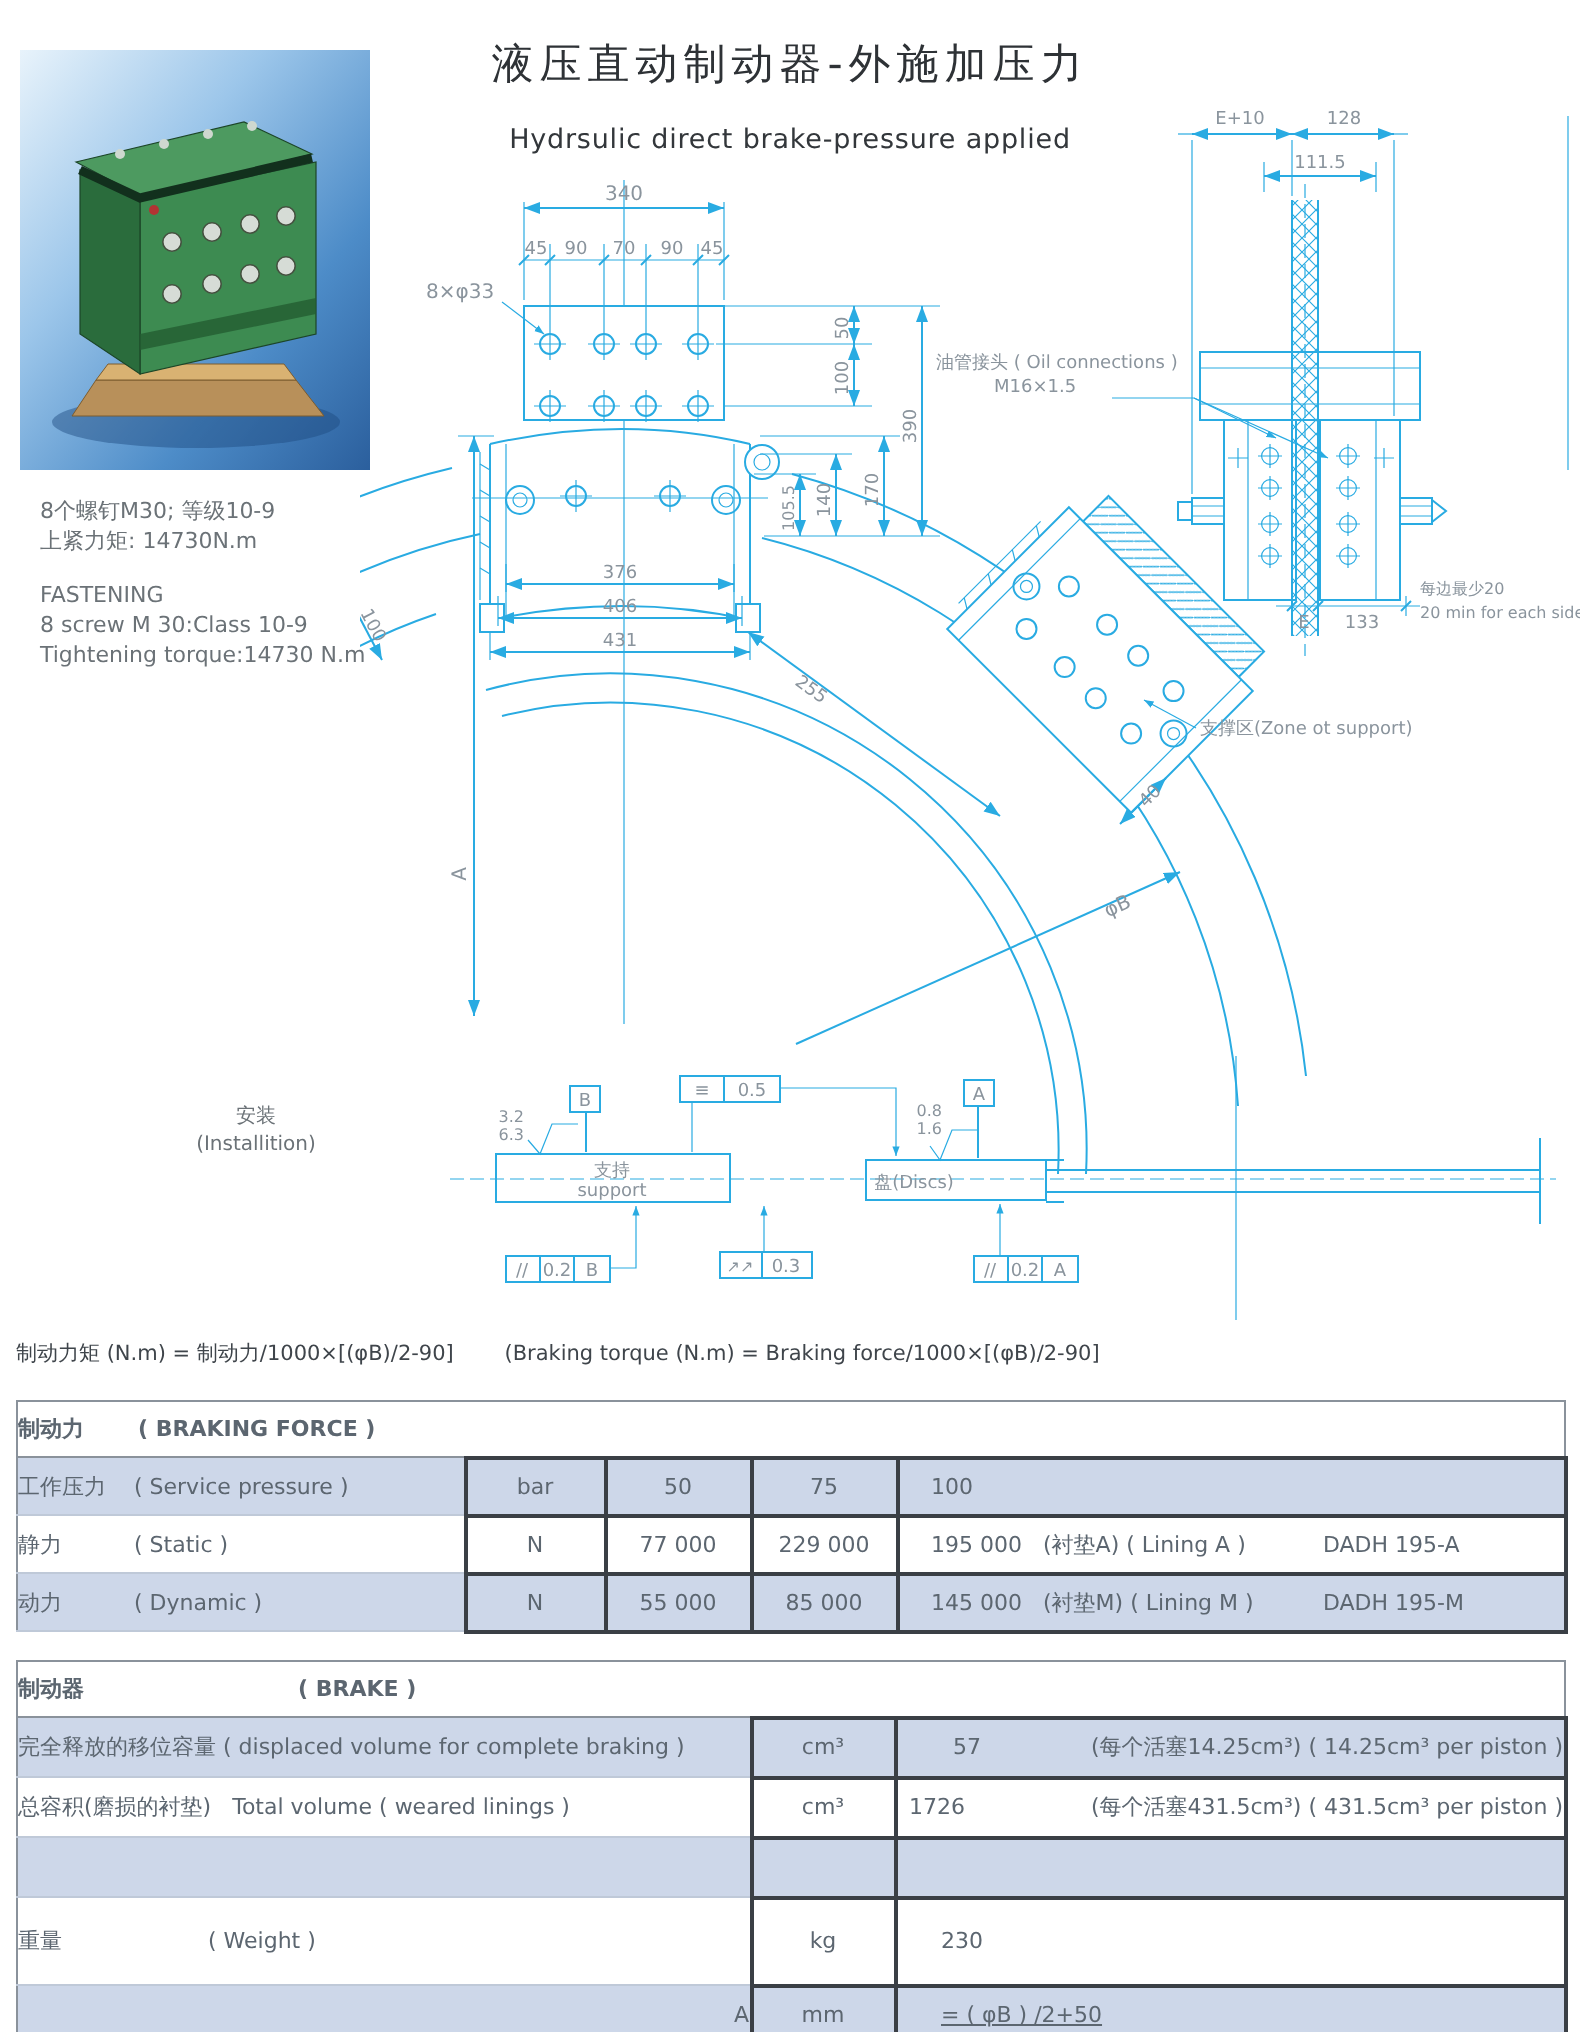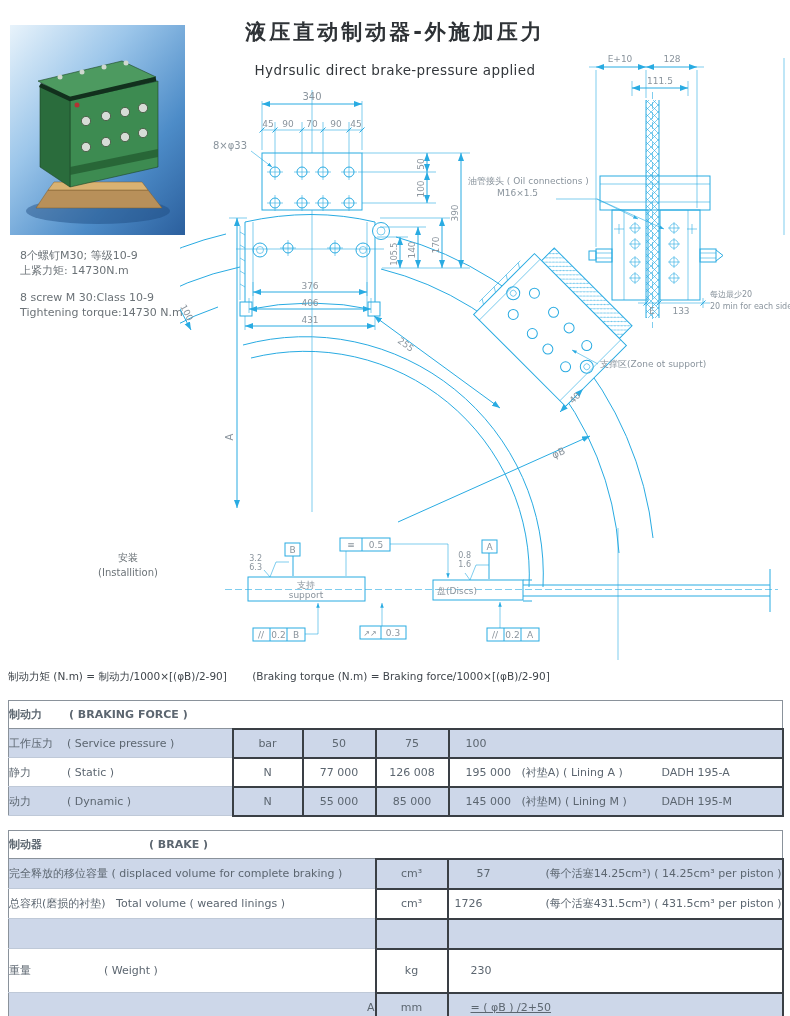--- a/index.html
+++ b/index.html
@@ -1,20 +1,20 @@
 <!DOCTYPE html>
 <html><head>
 <meta charset="utf-8">
 <style>
   html,body{margin:0;padding:0;background:#e9e9e9;}
   .page{position:relative;width:790px;height:1016px;background:#ffffff;overflow:hidden;
         font-family:"DejaVu Sans",sans-serif;color:#5c6670;}
   .abs{position:absolute;}
   
-  .title-zh{font-size:21px;font-weight:bold;color:#2e3236;letter-spacing:3px;text-align:center;}
+  .title-zh{font-size:21px;font-weight:normal;color:#2e3236;letter-spacing:3px;text-align:center;}
   .title-en{font-size:13.5px;color:#33373b;text-align:center;margin-top:16px;letter-spacing:0.4px;}
   
   .fastening{left:20px;top:248px;width:220px;font-size:11px;line-height:15px;color:#6b7277;}
   .fastening .gap{height:12px;}
   
   .install-label{left:58px;top:551px;width:140px;text-align:center;color:#6b7277;}
   .install-label .l1{font-size:10px;}
   .install-label .l2{font-size:10px;margin-top:2px;}
   
   .formula{left:8px;top:670px;width:780px;font-size:10.5px;color:#3f454b;white-space:nowrap;}
@@ -89,20 +89,21 @@
 
   <div class="abs" style="left:170px;top:18px;width:450px;">
     <div class="title-zh">液压直动制动器-外施加压力</div>
     <div class="title-en">Hydrsulic direct brake-pressure applied</div>
   </div>
 
   <div class="abs fastening">
     <div>8个螺钉M30; 等级10-9</div>
     <div>上紧力矩: 14730N.m</div>
     <div class="gap"></div>
+    <div>FASTENING</div>
     <div>8 screw M 30:Class 10-9</div>
     <div>Tightening torque:14730 N.m</div>
   </div>
 
   <div class="abs install-label">
     <div class="l1">安装</div>
     <div class="l2">(Installition)</div>
   </div>
 
   <svg class="abs" style="left:180px;top:55px;" width="610" height="613" viewBox="180 55 610 613">
@@ -393,21 +394,21 @@
       <td class="dk">
             <div class="bigwrap">
               <span>100</span>
             </div>
           </td>
     </tr>
     <tr style="height:29px">
       <td class="lbl"><span class="zh1">静力</span><span>( Static )</span></td>
       <td class="dk ctr">N</td>
       <td class="dk ctr">77 000</td>
-      <td class="dk ctr">126 008</td>
+      <td class="dk ctr">229 000</td>
       <td class="dk">
         <div class="bigwrap">
               <span class="bv1">195 000</span>
               <span class="bn1">(衬垫A) ( Lining A )</span>
               <span>DADH 195-A</span>
             </div>
       </td>
     </tr>
     <tr class="shade" style="height:29px">
       <td class="lbl"><span class="zh1">动力</span><span>( Dynamic )</span></td>

